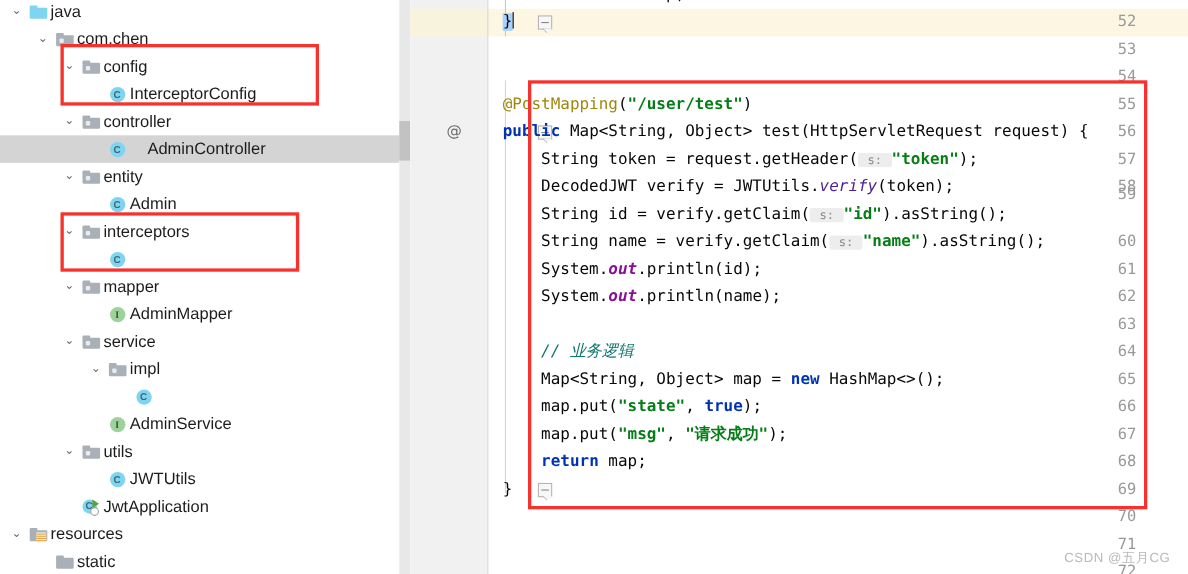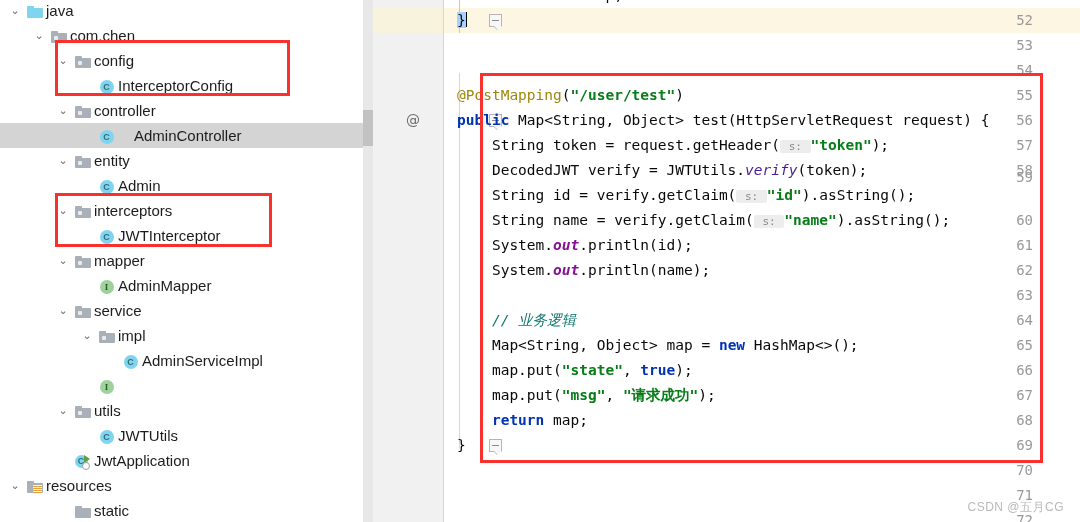--- a/index.html
+++ b/index.html
@@ -160,21 +160,20 @@
           <span class="ico" style="left: 98px;"><span class="badge cls">C</span></span>
           <span class="lbl" style="left: 118px;">Admin</span>
         </div>
         <div class="tree-row" style="top: 198px; position: absolute; left: 0px; width: 363px;">
           <span class="arrow" style="left: 56px;">⌄</span>
           <span class="ico" style="left: 74px;"><span class="folder"><span class="tab"></span><span class="body"></span><span class="dot"></span></span></span>
           <span class="lbl" style="left: 94px;">interceptors</span>
         </div>
         <div class="tree-row" style="top: 223px; position: absolute; left: 0px; width: 363px;">
           <span class="ico" style="left: 98px;"><span class="badge cls">C</span></span>
-          <span class="lbl" style="left: 118px;">JWTInterceptor</span>
         </div>
         <div class="tree-row" style="top: 248px; position: absolute; left: 0px; width: 363px;">
           <span class="arrow" style="left: 56px;">⌄</span>
           <span class="ico" style="left: 74px;"><span class="folder"><span class="tab"></span><span class="body"></span><span class="dot"></span></span></span>
           <span class="lbl" style="left: 94px;">mapper</span>
         </div>
         <div class="tree-row" style="top: 273px; position: absolute; left: 0px; width: 363px;">
           <span class="ico" style="left: 98px;"><span class="badge iface">I</span></span>
           <span class="lbl" style="left: 118px;">AdminMapper</span>
         </div>
@@ -183,24 +182,24 @@
           <span class="ico" style="left: 74px;"><span class="folder"><span class="tab"></span><span class="body"></span><span class="dot"></span></span></span>
           <span class="lbl" style="left: 94px;">service</span>
         </div>
         <div class="tree-row" style="top: 323px; position: absolute; left: 0px; width: 363px;">
           <span class="arrow" style="left: 80px;">⌄</span>
           <span class="ico" style="left: 98px;"><span class="folder"><span class="tab"></span><span class="body"></span><span class="dot"></span></span></span>
           <span class="lbl" style="left: 118px;">impl</span>
         </div>
         <div class="tree-row" style="top: 348px; position: absolute; left: 0px; width: 363px;">
           <span class="ico" style="left: 122px;"><span class="badge cls">C</span></span>
-          <span class="lbl" style="left: 142px;">AdminServiceImpl</span>
         </div>
         <div class="tree-row" style="top: 373px; position: absolute; left: 0px; width: 363px;">
           <span class="ico" style="left: 98px;"><span class="badge iface">I</span></span>
+          <span class="lbl" style="left: 118px;">AdminService</span>
         </div>
         <div class="tree-row" style="top: 398px; position: absolute; left: 0px; width: 363px;">
           <span class="arrow" style="left: 56px;">⌄</span>
           <span class="ico" style="left: 74px;"><span class="folder"><span class="tab"></span><span class="body"></span><span class="dot"></span></span></span>
           <span class="lbl" style="left: 94px;">utils</span>
         </div>
         <div class="tree-row" style="top: 423px; position: absolute; left: 0px; width: 363px;">
           <span class="ico" style="left: 98px;"><span class="badge cls">C</span></span>
           <span class="lbl" style="left: 118px;">JWTUtils</span>
         </div>
@@ -211,21 +210,21 @@
         <div class="tree-row" style="top: 473px; position: absolute; left: 0px; width: 363px;">
           <span class="arrow" style="left: 8px;">⌄</span>
           <span class="ico" style="left: 26px;"><span class="folder res plain"><span class="tab"></span><span class="body"></span><span class="stripes">
                 <i></i>
                 <i></i>
                 <i></i>
                 <i></i>
               </span></span></span>
           <span class="lbl" style="left: 46px;">resources</span>
         </div>
-        <div class="tree-row" style="top: 498px; position: absolute; left: 0px; width: 416px; margin-left: 24px;">
+        <div class="tree-row" style="top: 498px; position: absolute; left: 0px; width: 416px;">
           <span class="ico" style="left: 50px;"><span class="folder plain"><span class="tab"></span><span class="body"></span></span></span>
           <span class="lbl" style="left: 70px;">static</span>
         </div>
       </div>
     <div id="tree-highlights">
         <div class="redbox" style="left: 55px; top: 40px; width: 235px; height: 56px;"></div>
         <div class="redbox" style="left: 55px; top: 193px; width: 217px; height: 54px;"></div>
       </div>
   </div>
   <div id="tree-scroll-track"></div>

